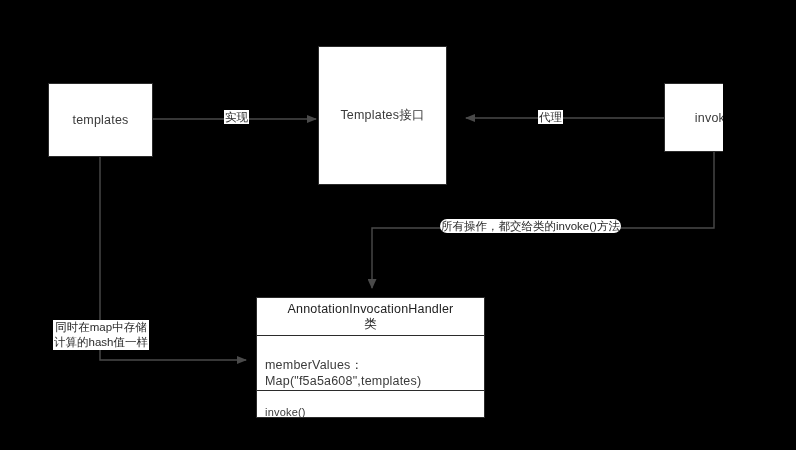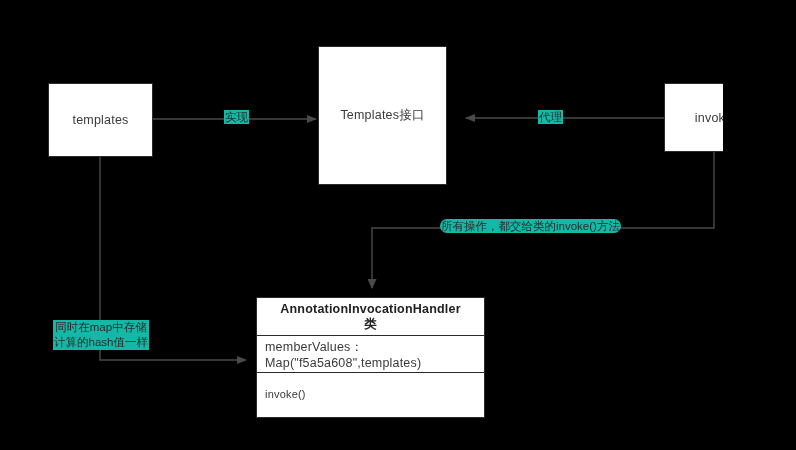--- a/index.html
+++ b/index.html
@@ -62,46 +62,47 @@
     padding: 0;
   }
   .cls-title {
     height: 38px;
     border-bottom: 1.5px solid #2b2b2b;
     box-sizing: border-box;
     display: flex;
     flex-direction: column;
     align-items: center;
     justify-content: center;
-    font-weight: bold;
+    font-weight: normal;
     font-size: 12.5px;
     line-height: 15px;
     color: #222222;
   }
   .cls-attrs {
     height: 37px;
     border-bottom: 1.5px solid #2b2b2b;
     box-sizing: border-box;
     padding: 3px 0 0 8px;
     font-size: 12.5px;
     line-height: 16px;
     color: #3a3a3a;
     text-align: left;
+    margin-top: 18px;
   }
   .cls-ops {
     height: 44px;
     box-sizing: border-box;
     padding: 15px 0 0 8px;
     font-size: 11px;
     color: #3a3a3a;
     text-align: left;
   }
   .edge-label {
     position: absolute;
-    background: #14b8a6;
+    background: #ffffff;
     color: #2b2b2b;
     font-size: 11.5px;
     line-height: 14px;
     padding: 0 1px;
     white-space: nowrap;
     z-index: 3;
   }
   #label-shixian {
     left: 224px;
     top: 110px;

